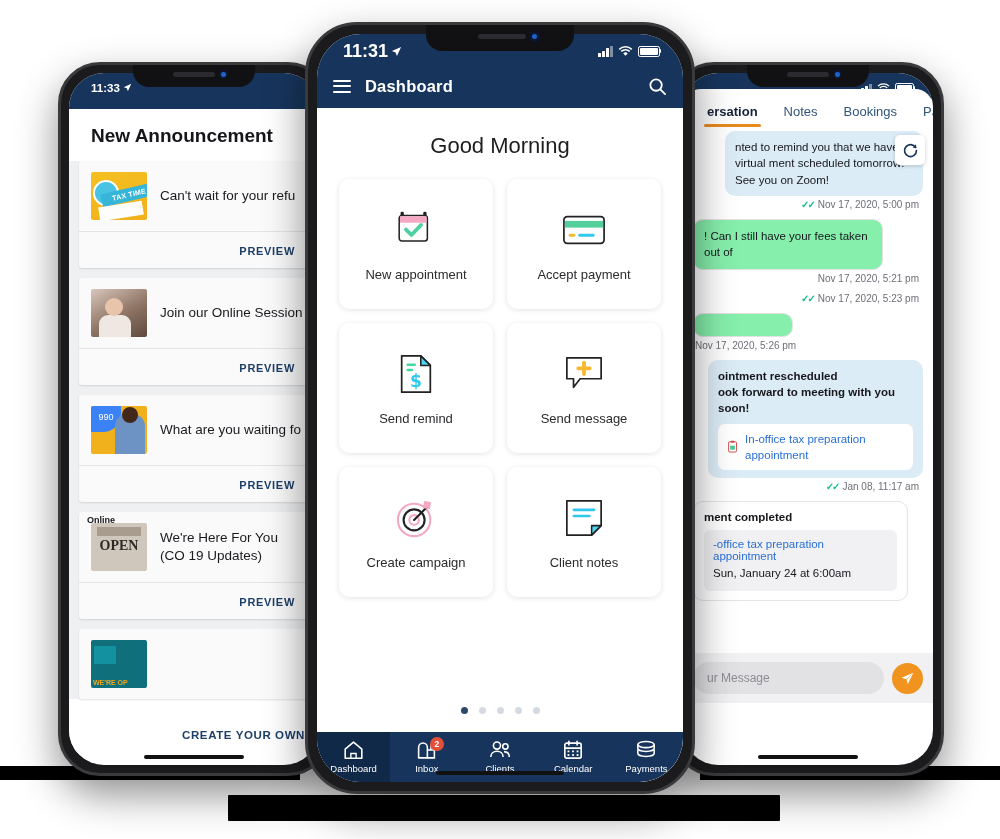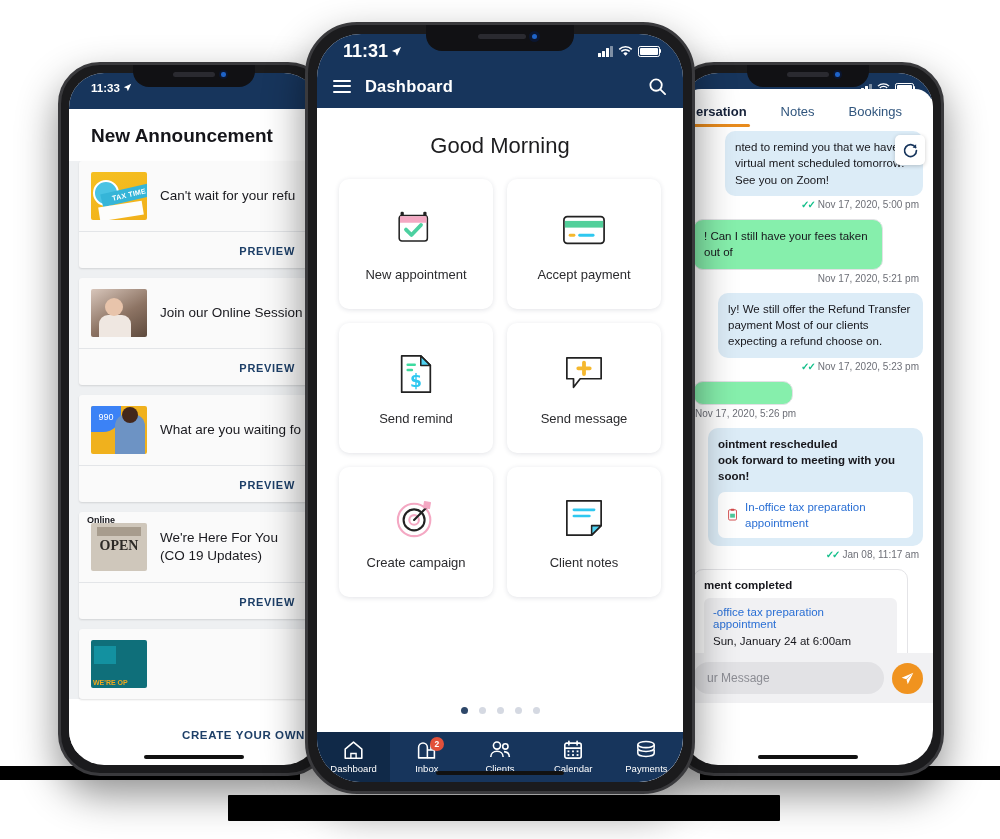--- a/index.html
+++ b/index.html
@@ -134,21 +134,21 @@
   .r-name { text-align:center; font-size:17px; font-weight:700; margin-top:1px;}
   .avatar { position:absolute; right:38px; top:12px; width:30px; height:30px; border-radius:50%;
             background:radial-gradient(circle at 50% 34%,#e8c0a0 0 38%,#3b2a1e 38% 62%,#7d9bbd 62%);
             border:2px solid #2b4a73; overflow:hidden;}
   .av-badge { position:absolute; right:34px; top:30px; width:15px; height:15px; border-radius:50%;
               background:#2a9df4; border:1.5px solid #17355c; display:flex; align-items:center; justify-content:center;}
   .kebab { position:absolute; right:15px; top:16px; display:flex; flex-direction:column; gap:3px;}
   .kebab i { width:3.5px; height:3.5px; border-radius:50%; background:#fff; display:block;}
   .r-sheet { background:#fff; border-radius:18px 18px 0 0; margin-top:-10px; position:relative; height:calc(100% - 78px);
              display:flex; flex-direction:column; overflow:hidden;}
-  .r-tabs { display:flex; gap:12px; padding:11px 0 0 2px;align-items:flex-end; }
+  .r-tabs { display:flex; gap:4px; padding:11px 0 0 13px;align-items:flex-end; }
   .r-tab { font-size:13px; color:#30557d; padding:4px 11px 8px 11px; white-space:nowrap; cursor:pointer;}
   .r-tab.active { color:#16223a; font-weight:700; position:relative;}
   .r-tab.active::after { content:""; position:absolute; left:8px; right:8px; bottom:0; height:3px; background:#e88b1d; border-radius:2px;}
   .chat { flex:1; overflow:hidden; padding:2px 10px 0 10px; position:relative;}
   .msg { max-width:200px; padding:8px 10px; border-radius:10px; font-size:11.5px; line-height:1.42; color:#17171c;}
   .msg.out { background:#dcecf7; margin-left:auto; border-radius:10px;}
   .msg.in { background:#86efac; border:1px solid #e2e2e5;}
   .stamp { font-size:10px; color:#6d6f77; text-align:right; margin:3px 4px 9px 0; display:flex;
            justify-content:flex-end; align-items:center; gap:4px;}
   .ticks { color:#13bf8a; font-size:10px; letter-spacing:-2px; font-weight:700;}
@@ -308,23 +308,20 @@
           <div class="stamp">
             <span class="ticks">✓✓</span>
             <span>Nov 17, 2020, 5:00 pm</span>
           </div>
 
           <div class="msg in" style="max-width:190px">! Can I still have your fees taken out of</div>
           <div class="stamp">
             <span>Nov 17, 2020, 5:21 pm</span>
           </div>
 
-          <div class="msg out" style="max-width:205px">ly! We still offer the Refund Transfer payment
-Most of our clients expecting a refund choose
-on.</div>
           <div class="stamp">
             <span class="ticks">✓✓</span>
             <span>Nov 17, 2020, 5:23 pm</span>
           </div>
 
           <div class="msg in" style="width:100px;height:24px"></div>
           <div class="stamp left">
             <span>Nov 17, 2020, 5:26 pm</span>
           </div>
 

